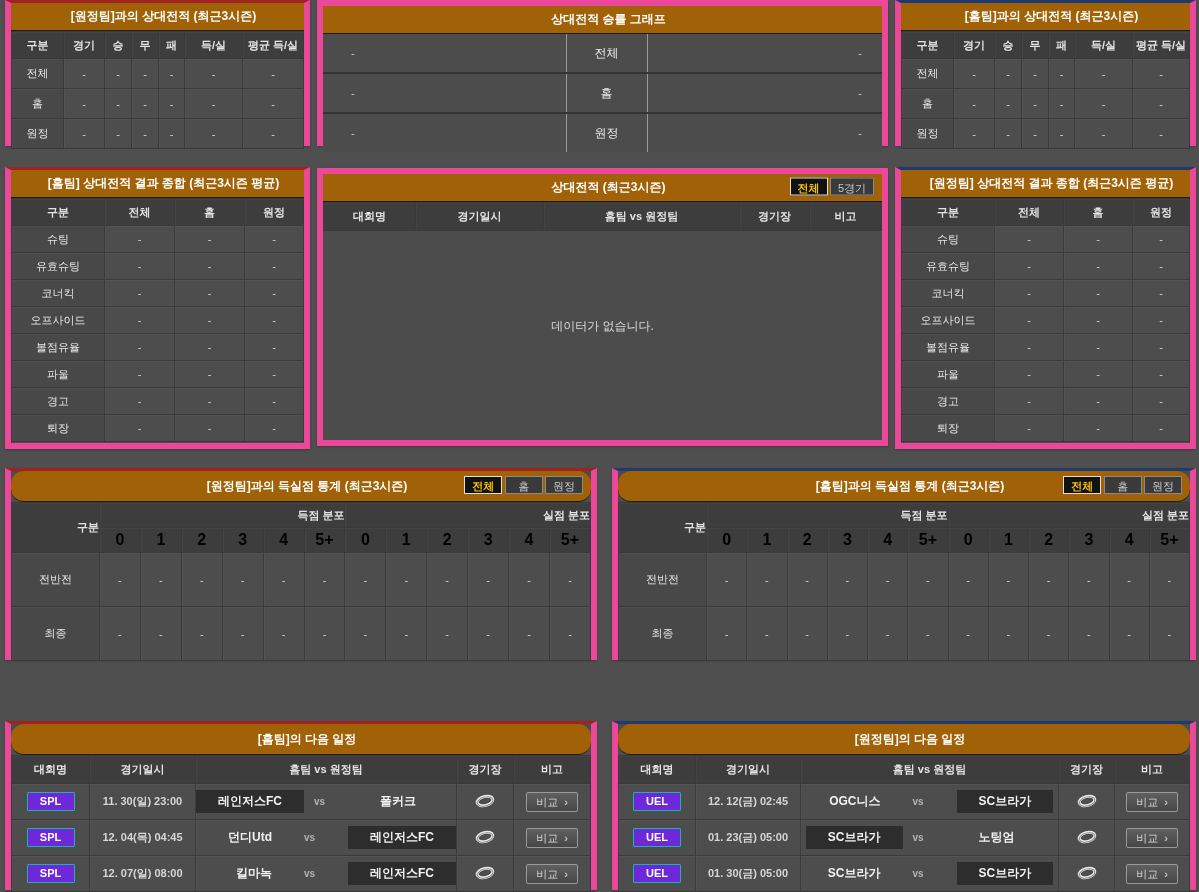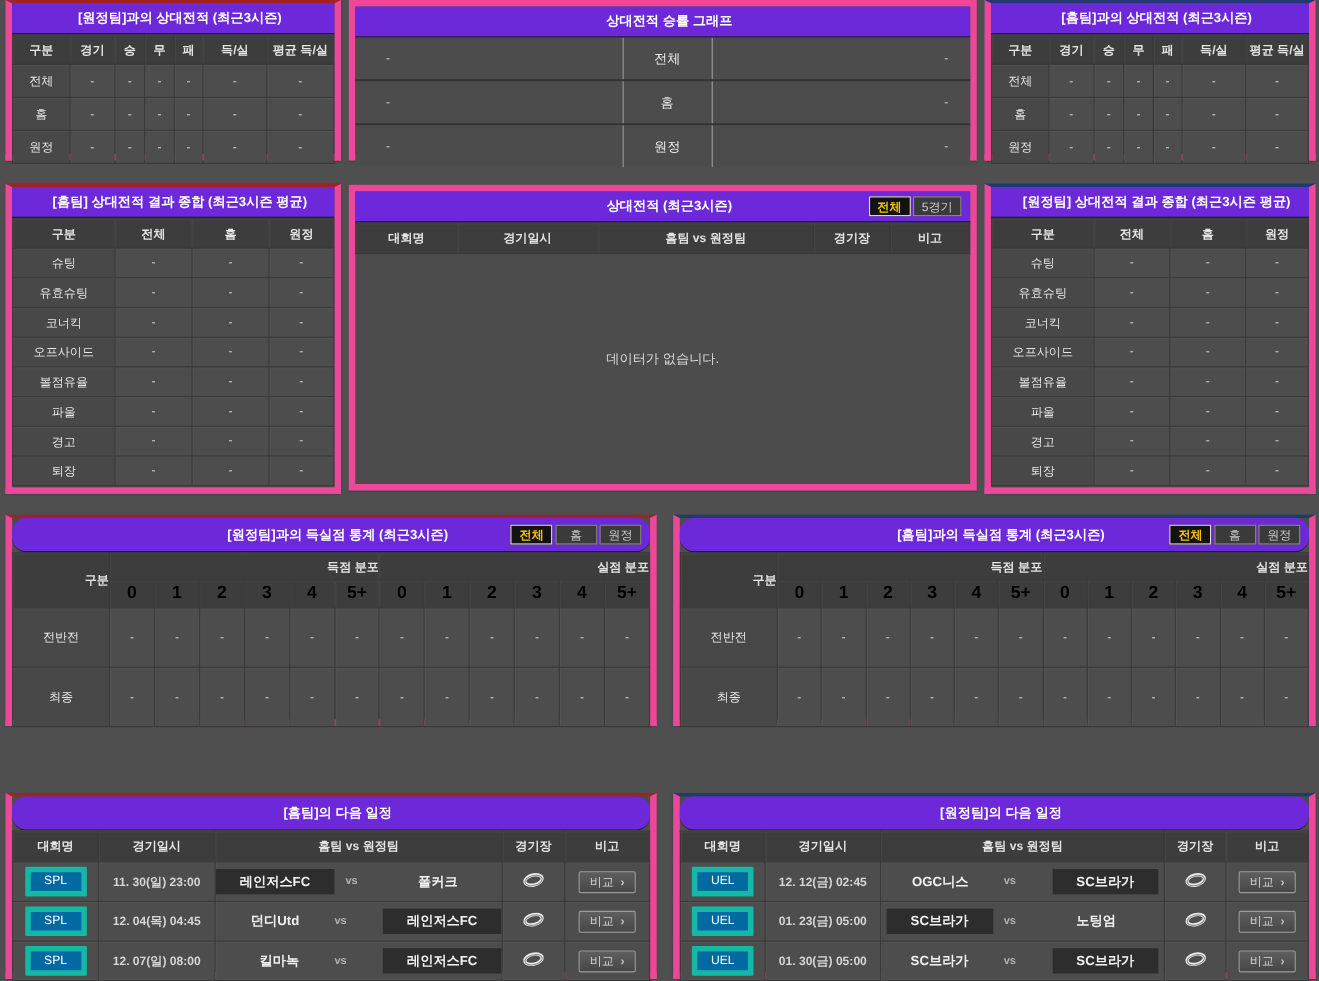--- a/index.html
+++ b/index.html
@@ -3,21 +3,21 @@
 <meta charset="utf-8">
 <style>
   html,body{margin:0;padding:0;}
   body{background:#4f4f4f;font-family:"Liberation Sans","DejaVu Sans",sans-serif;}
   .page{position:relative;width:1199px;height:892px;background:#4f4f4f;overflow:hidden;}
 
   .panel{position:absolute;background:#4c4c4c;border:6px solid #ec4899;box-sizing:border-box;box-shadow:0 1px 2px rgba(0,0,0,.25);}
   .accent-red{border-top:3px solid #a02222;}
   .accent-blue{border-top:3px solid #1e3a6e;}
 
-  .ptitle{position:relative;height:27px;line-height:27px;background:#6d28d9;color:#ffffff;font-weight:bold;font-size:12px;text-align:center;border-bottom:1px solid #1d1d1d;padding-left:12px;}
+  .ptitle{position:relative;height:27px;line-height:27px;background:#a16207;color:#ffffff;font-weight:bold;font-size:12px;text-align:center;border-bottom:1px solid #1d1d1d;padding-left:12px;}
   .ptitle-lg{height:30px;line-height:30px;border-radius:13px;}
 
   .tabs{position:absolute;right:8px;top:50%;transform:translateY(-50%);font-weight:normal;white-space:nowrap;}
   .tab{display:inline-block;min-width:38px;padding:0 7px;height:18px;line-height:18px;font-size:11px;text-align:center;border:1px solid #8a8a8a;background:#3a3a3a;color:#c9c9c9;margin-left:-1px;box-sizing:border-box;}
   .tab.active{background:#121212;border-color:#dedede;color:#f3c200;font-weight:bold;}
 
   table.grid{width:100%;border-collapse:collapse;table-layout:fixed;}
   .grid th,.grid td{border:1px solid #3a3a3a;padding:0;text-align:center;box-shadow:inset 1px 1px 0 rgba(255,255,255,.035);overflow:hidden;white-space:nowrap;}
   .grid tr.head th{background:#3d3d3d;color:#e4e4e4;font-weight:bold;font-size:11px;height:26px;}
   .grid td{background:#4d4d4d;color:#d6d6d6;font-size:11px;}
@@ -34,21 +34,21 @@
   
   .grow{display:flex;align-items:stretch;height:38px;border-bottom:2px solid #343434;background:#4c4c4c;}
   .grow:last-child{border-bottom:none;}
   .gdash{flex:1;color:#cccccc;font-size:11px;display:flex;align-items:center;}
   .gdash.left{justify-content:flex-start;padding-left:28px;}
   .gdash.right{justify-content:flex-end;padding-right:20px;}
   .glabel{width:80px;display:flex;align-items:center;justify-content:center;color:#ededed;font-size:12px;border-left:1px solid #9a9a9a;border-right:1px solid #9a9a9a;}
 
   .empty-body{height:190px;display:flex;align-items:center;justify-content:center;color:#dcdcdc;font-size:12px;}
 
-  .badge{display:inline-block;min-width:46px;height:17px;line-height:17px;background:#0369a1;color:#ffffff;font-weight:normal;font-size:11px;border-radius:1px;border:5px solid #14b8a6;}
+  .badge{display:inline-block;min-width:46px;height:17px;line-height:17px;background:#6d28d9;color:#ffffff;font-weight:bold;font-size:11px;border-radius:1px;border:1px solid #14b8a6;}
   .dtcell{font-size:12px;color:#ebebeb;font-weight:bold;letter-spacing:0;}
   .teamsbox{display:flex;align-items:center;width:100%;}
   .thalf{flex:1;display:flex;align-items:center;}
   .thalf.h{justify-content:flex-end;padding-right:10px;}
   .thalf.a{justify-content:flex-start;padding-left:10px;}
   .tname{display:inline-block;padding:3px 22px;font-size:12px;color:#f2f2f2;font-weight:bold;}
   .tname.hl{background:#2d2d2d;}
   .vslab{width:34px;text-align:left;color:#b3b3b3;font-size:10px;font-weight:bold;}
 
   .stadium{display:inline-block;width:24px;height:16px;cursor:pointer;}

